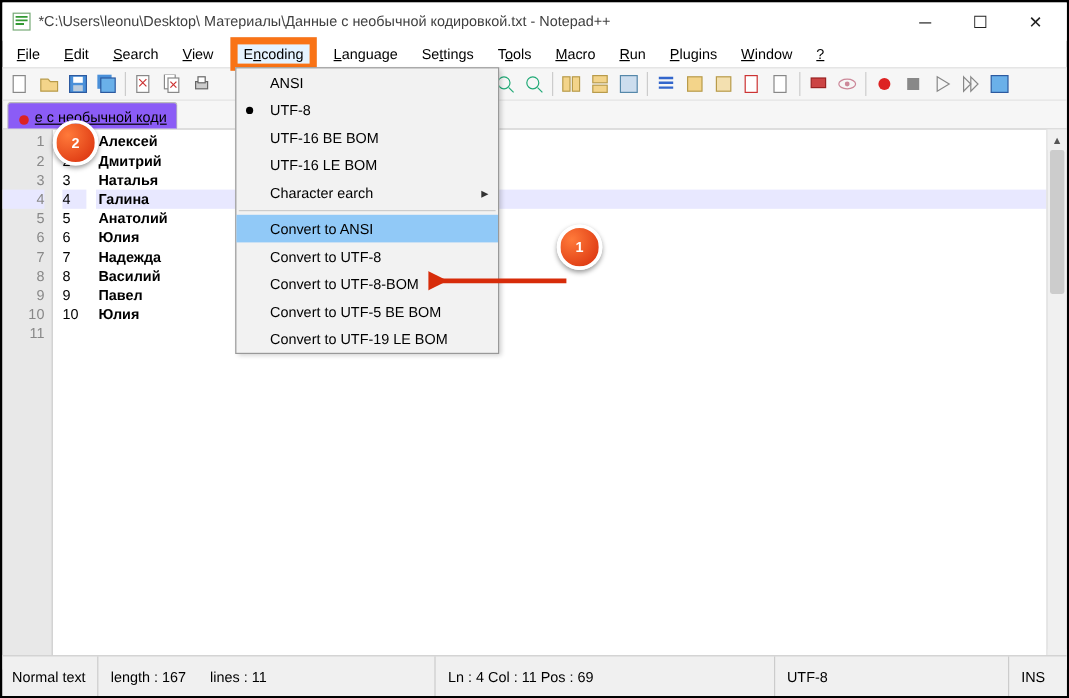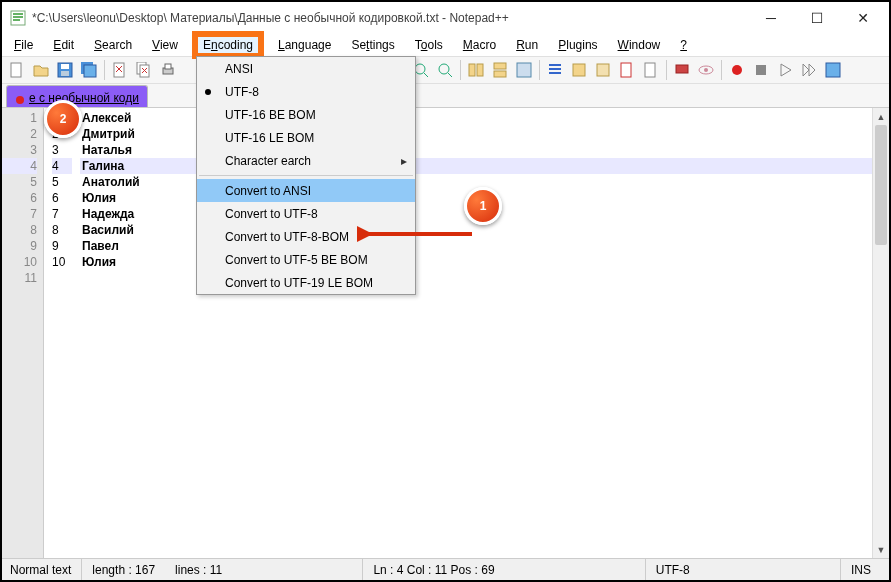--- a/index.html
+++ b/index.html
@@ -30,21 +30,21 @@
 .currentline { background:#e8e8ff;}
 .vscroll { width:17px; background:#f0f0f0; border-left:1px solid #ddd; position:relative;}
 .vscroll .arrow { height:17px; background:#f0f0f0; display:flex; align-items:center; justify-content:center; color:#555; font-size:9px;}
 .vscroll .thumb { position:absolute; top:17px; left:2px; right:2px; height:120px; background:#ccc; border-radius:2px;}
 .dropdown { position:absolute; top:54px; left:194px; width:220px; background:#f2f2f2; border:1px solid #999; box-shadow:2px 2px 4px rgba(0,0,0,0.2); z-index:10;}
 .ddrow { height:23px; display:flex; align-items:center; padding-left:28px; position:relative; cursor:default;}
 .ddrow.hl { background:#91c9f7;}
 .ddrow .bullet { position:absolute; left:8px; width:6px; height:6px; background:#000; border-radius:50%;}
 .ddrow .arrow { position:absolute; right:8px; color:#333;}
 .ddsep { height:1px; background:#ccc; margin:3px 2px;}
-.statusbar { position:absolute; bottom:0; left:0; right:0; height:22px; border-top:1px solid #ccc; background:#f0f0f0; display:flex; align-items:center; padding:0 8px; gap:10px; font-size:12px;}
+.statusbar { position:absolute; bottom:0; left:0; right:0; height:34px; border-top:1px solid #ccc; background:#f0f0f0; display:flex; align-items:center; padding:0 8px; gap:10px; font-size:12px;}
 .statusbar .spacer { flex:1;}
 .statusbar .cell { border-left:1px solid #ccc; padding:0 10px; height:100%; display:flex; align-items:center;}
 .callout { position:absolute; width:38px; height:38px; border-radius:50%; background: radial-gradient(circle at 30% 30%, #ff7a3a, #d72c0a); border:3px solid #fff; box-shadow:0 2px 4px rgba(0,0,0,.4); color:#fff; font-weight:bold; font-size:20px; display:flex; align-items:center; justify-content:center; z-index:20;}
 .arrowline { position:absolute; z-index:19;}
 </style>
 </head>
 <body>
 
 <div class="frame">
   <div class="titlebar">

